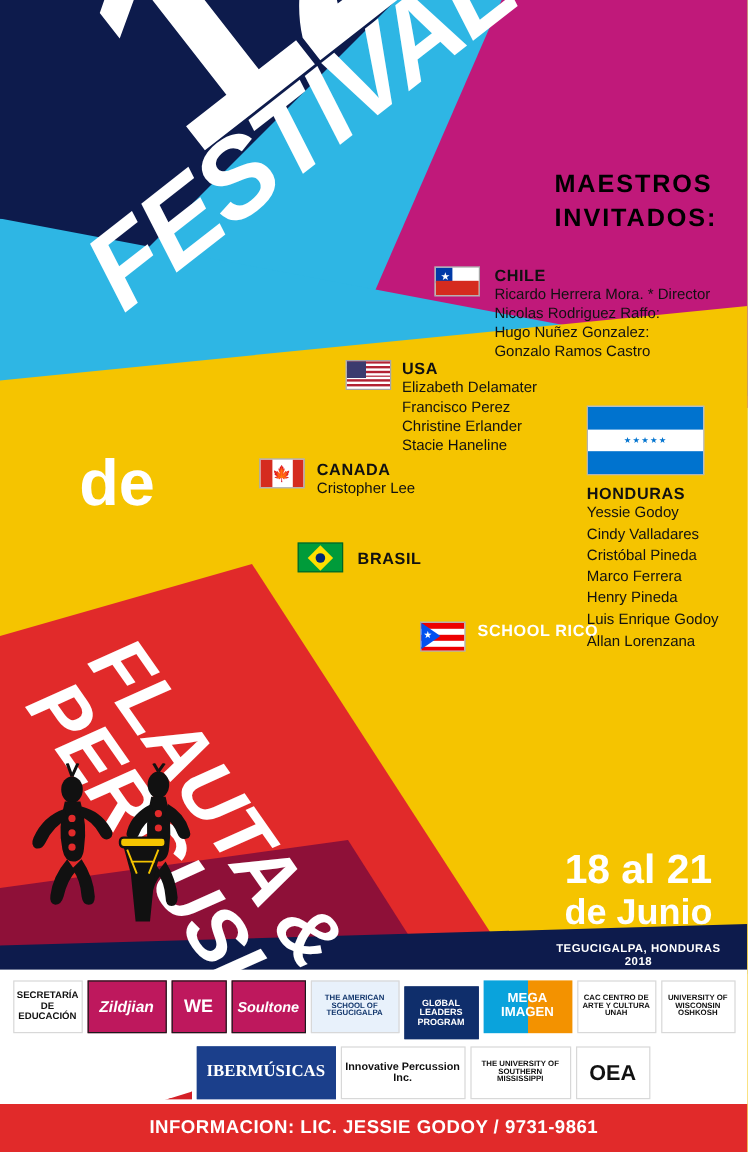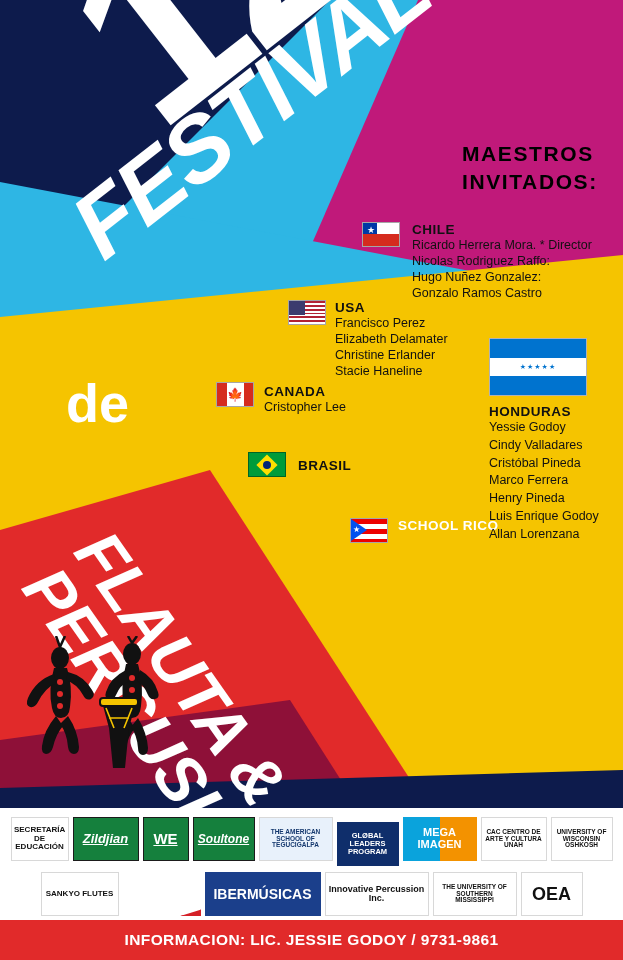--- a/index.html
+++ b/index.html
@@ -149,22 +149,22 @@
 
   
   .sponsors{position:absolute;left:0;top:808px;width:623px;height:112px;background:#ffffff;}
   .srow{display:flex;align-items:center;justify-content:center;gap:4px;padding:4px 6px 0 6px;}
   .logo{
     height:44px;border:1px solid #d8d8d8;background:#ffffff;
     display:flex;align-items:center;justify-content:center;text-align:center;
     font-size:8px;font-weight:bold;color:#111;line-height:1.05;padding:2px 3px;
     box-sizing:border-box;overflow:hidden;
   }
-  .logo.dark{background:#15803d;color:#fff;border-color:#1b1b1b;text-decoration:underline;}
-  .logo.blue{background:#1b3f8b;color:#fff;border-color:#1b3f8b;}
+  .logo.dark{background:#be185d;color:#fff;border-color:#1b1b1b;}
+  .logo.blue{background:#1b3f8b;color:#fff;border-color:#1b3f8b;font-family:Liberation Serif, serif;}
   .logo.navy{background:#0f2e6b;color:#fff;border-color:#0f2e6b;}
   .logo.red{background:#d42027;color:#fff;border-color:#d42027;}
   .logo.ltblue{background:#e8f1fb;color:#14386e;}
   .logo.split{background:linear-gradient(90deg,#0aa3dc 50%,#f39200 50%);color:#fff;border:none;}
 
   .footerbar{
     position:absolute;left:0;bottom:0;width:623px;height:40px;background:#e12a2a;
     display:flex;align-items:center;justify-content:center;
   }
   .footerbar span{color:#ffffff;font-weight:bold;font-size:15.5px;letter-spacing:.4px;}
@@ -222,22 +222,22 @@
         <div class="st" style="top:11.5px"></div>
       <div class="st" style="top:15.4px"></div>
         <div class="st" style="top:19.2px"></div>
       <div class="st" style="top:23px"></div>
       <div class="canton"></div>
     </div>
   </div>
   <div class="country" style="top:300px;left:335px;width:200px;">
     <div class="cname">USA</div>
     <div class="people">
+      <div>Elizabeth Delamater</div>
       <div>Francisco Perez</div>
-      <div>Elizabeth Delamater</div>
       <div>Christine Erlander</div>
       <div>Stacie Haneline</div>
     </div>
   </div>
 
   <div class="country" style="top:382px;left:216px;">
     <div class="flag fl-canada" style="position:relative;">
       <div class="bar l"></div>
         <div class="bar r"></div>
         <div class="leaf">🍁</div>
@@ -325,35 +325,39 @@
       </g>
 
       <g>
         <path d="M92 66 h34 l-7 26 l-4 40 h-12 l-4 -40 z" fill="#111"></path>
         <rect x="90" y="62" width="38" height="8" rx="3" fill="#f5c400" stroke="#111" stroke-width="2"></rect>
         <path d="M96 72 l8 20 M122 72 l-8 20 M99 82 h20" stroke="#f5c400" stroke-width="1.6" fill="none"></path>
       </g>
     </svg>
   </div>
 
+  <div class="dates">
+    <div class="d1">18 al 21</div>
+    <div class="d2">de Junio</div>
+    <div class="d3">TEGUCIGALPA, HONDURAS 2018</div>
+  </div>
 
   <div class="sponsors">
     <div class="srow">
       <div class="logo" style="width:58px;">SECRETARÍA DE EDUCACIÓN</div>
       <div class="logo dark" style="width:66px;font-size:13px;font-style:italic;">Zildjian</div>
       <div class="logo dark" style="width:46px;font-size:15px;">WE</div>
       <div class="logo dark" style="width:62px;font-size:12px;font-style:italic;">Soultone</div>
       <div class="logo ltblue" style="width:74px;font-size:6.5px;">THE AMERICAN SCHOOL OF TEGUCIGALPA</div>
       <div class="logo navy" style="width:62px;font-size:7.5px;margin-top:10px;">GLØBAL LEADERS PROGRAM</div>
       <div class="logo split" style="width:74px;font-size:11px;">MEGA IMAGEN</div>
       <div class="logo" style="width:66px;font-size:6.5px;">CAC CENTRO DE ARTE Y CULTURA UNAH</div>
       <div class="logo" style="width:62px;font-size:6.5px;">UNIVERSITY OF WISCONSIN OSHKOSH</div>
     </div>
     <div class="srow" style="padding-top:6px;">
-      <div class="logo" style="width:78px;font-size:8px;">SANKYO FLUTES</div>
       <div class="logo red" style="width:78px;font-size:15px;">REMO</div>
       <div class="logo blue" style="width:116px;font-size:14px;">IBERMÚSICAS</div>
       <div class="logo" style="width:104px;font-size:9px;">Innovative Percussion Inc.</div>
       <div class="logo" style="width:84px;font-size:6.5px;">THE UNIVERSITY OF SOUTHERN MISSISSIPPI</div>
       <div class="logo" style="width:62px;font-size:18px;">OEA</div>
     </div>
   </div>
 
   <div class="footerbar">
     <span>INFORMACION: LIC. JESSIE GODOY / 9731-9861</span>

